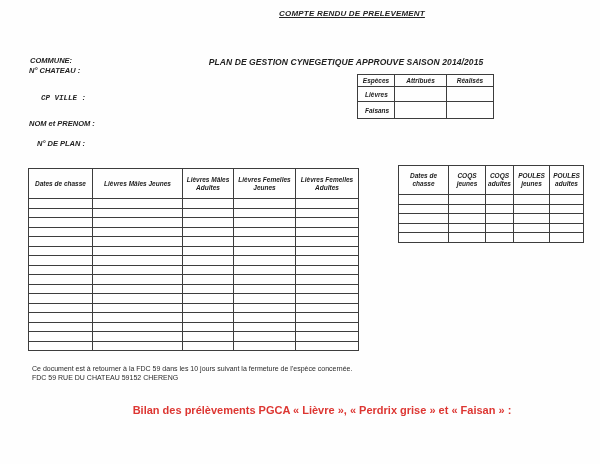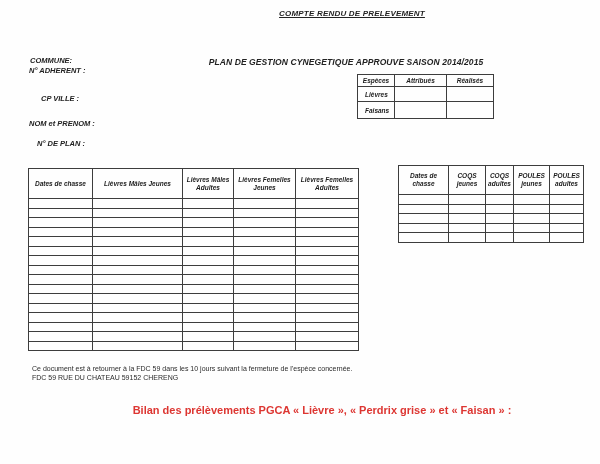--- a/index.html
+++ b/index.html
@@ -16,21 +16,21 @@
     position:absolute;top:33px;left:146px;width:400px;text-align:center;
     font-size:8.5px;font-weight:bold;font-style:italic;letter-spacing:.1px;color:#222;margin-top:24px;
   }
   .form-label{
     position:absolute;font-size:7.5px;font-weight:bold;font-style:italic;color:#222;
     white-space:nowrap;
   }
   .lbl-commune{top:56px;left:30px;}
   .lbl-adherent{top:66px;left:29px;}
   .lbl-nom{top:75px;left:29px;margin-top:44px;}
-  .lbl-cpville{top:94px;left:41px;}
+  .lbl-cpville{top:94px;left:41px;font-family:Liberation Mono, monospace;}
   .lbl-plan{top:120px;left:37px;margin-top:19px;}
 
   table{border-collapse:collapse;table-layout:fixed;}
   td,th{border:1px solid #3d3d3d;padding:0;overflow:hidden;}
 
   .species-table{position:absolute;top:74px;left:357px;width:136px;}
   .species-table th{
     font-size:6.5px;font-weight:bold;font-style:italic;text-align:center;
     vertical-align:middle;height:11px;line-height:1.1;
   }
@@ -61,21 +61,21 @@
 </style>
 </head>
 <body>
 
 <div class="canvas">
 
   <div class="doc-title">COMPTE RENDU DE PRELEVEMENT</div>
   <div class="doc-subtitle">PLAN DE GESTION CYNEGETIQUE APPROUVE SAISON 2014/2015</div>
 
   <div class="form-label lbl-commune">COMMUNE:</div>
-  <div class="form-label lbl-adherent">N° ADHERENT :</div>
+  <div class="form-label lbl-adherent">N° CHATEAU :</div>
   <div class="form-label lbl-nom">NOM et PRENOM :</div>
   <div class="form-label lbl-cpville">CP VILLE :</div>
   <div class="form-label lbl-plan">N° DE PLAN :</div>
 
   <table class="species-table">
     <colgroup>
         <col style="width:37px">
         <col style="width:52px">
         <col style="width:47px">
       </colgroup>

